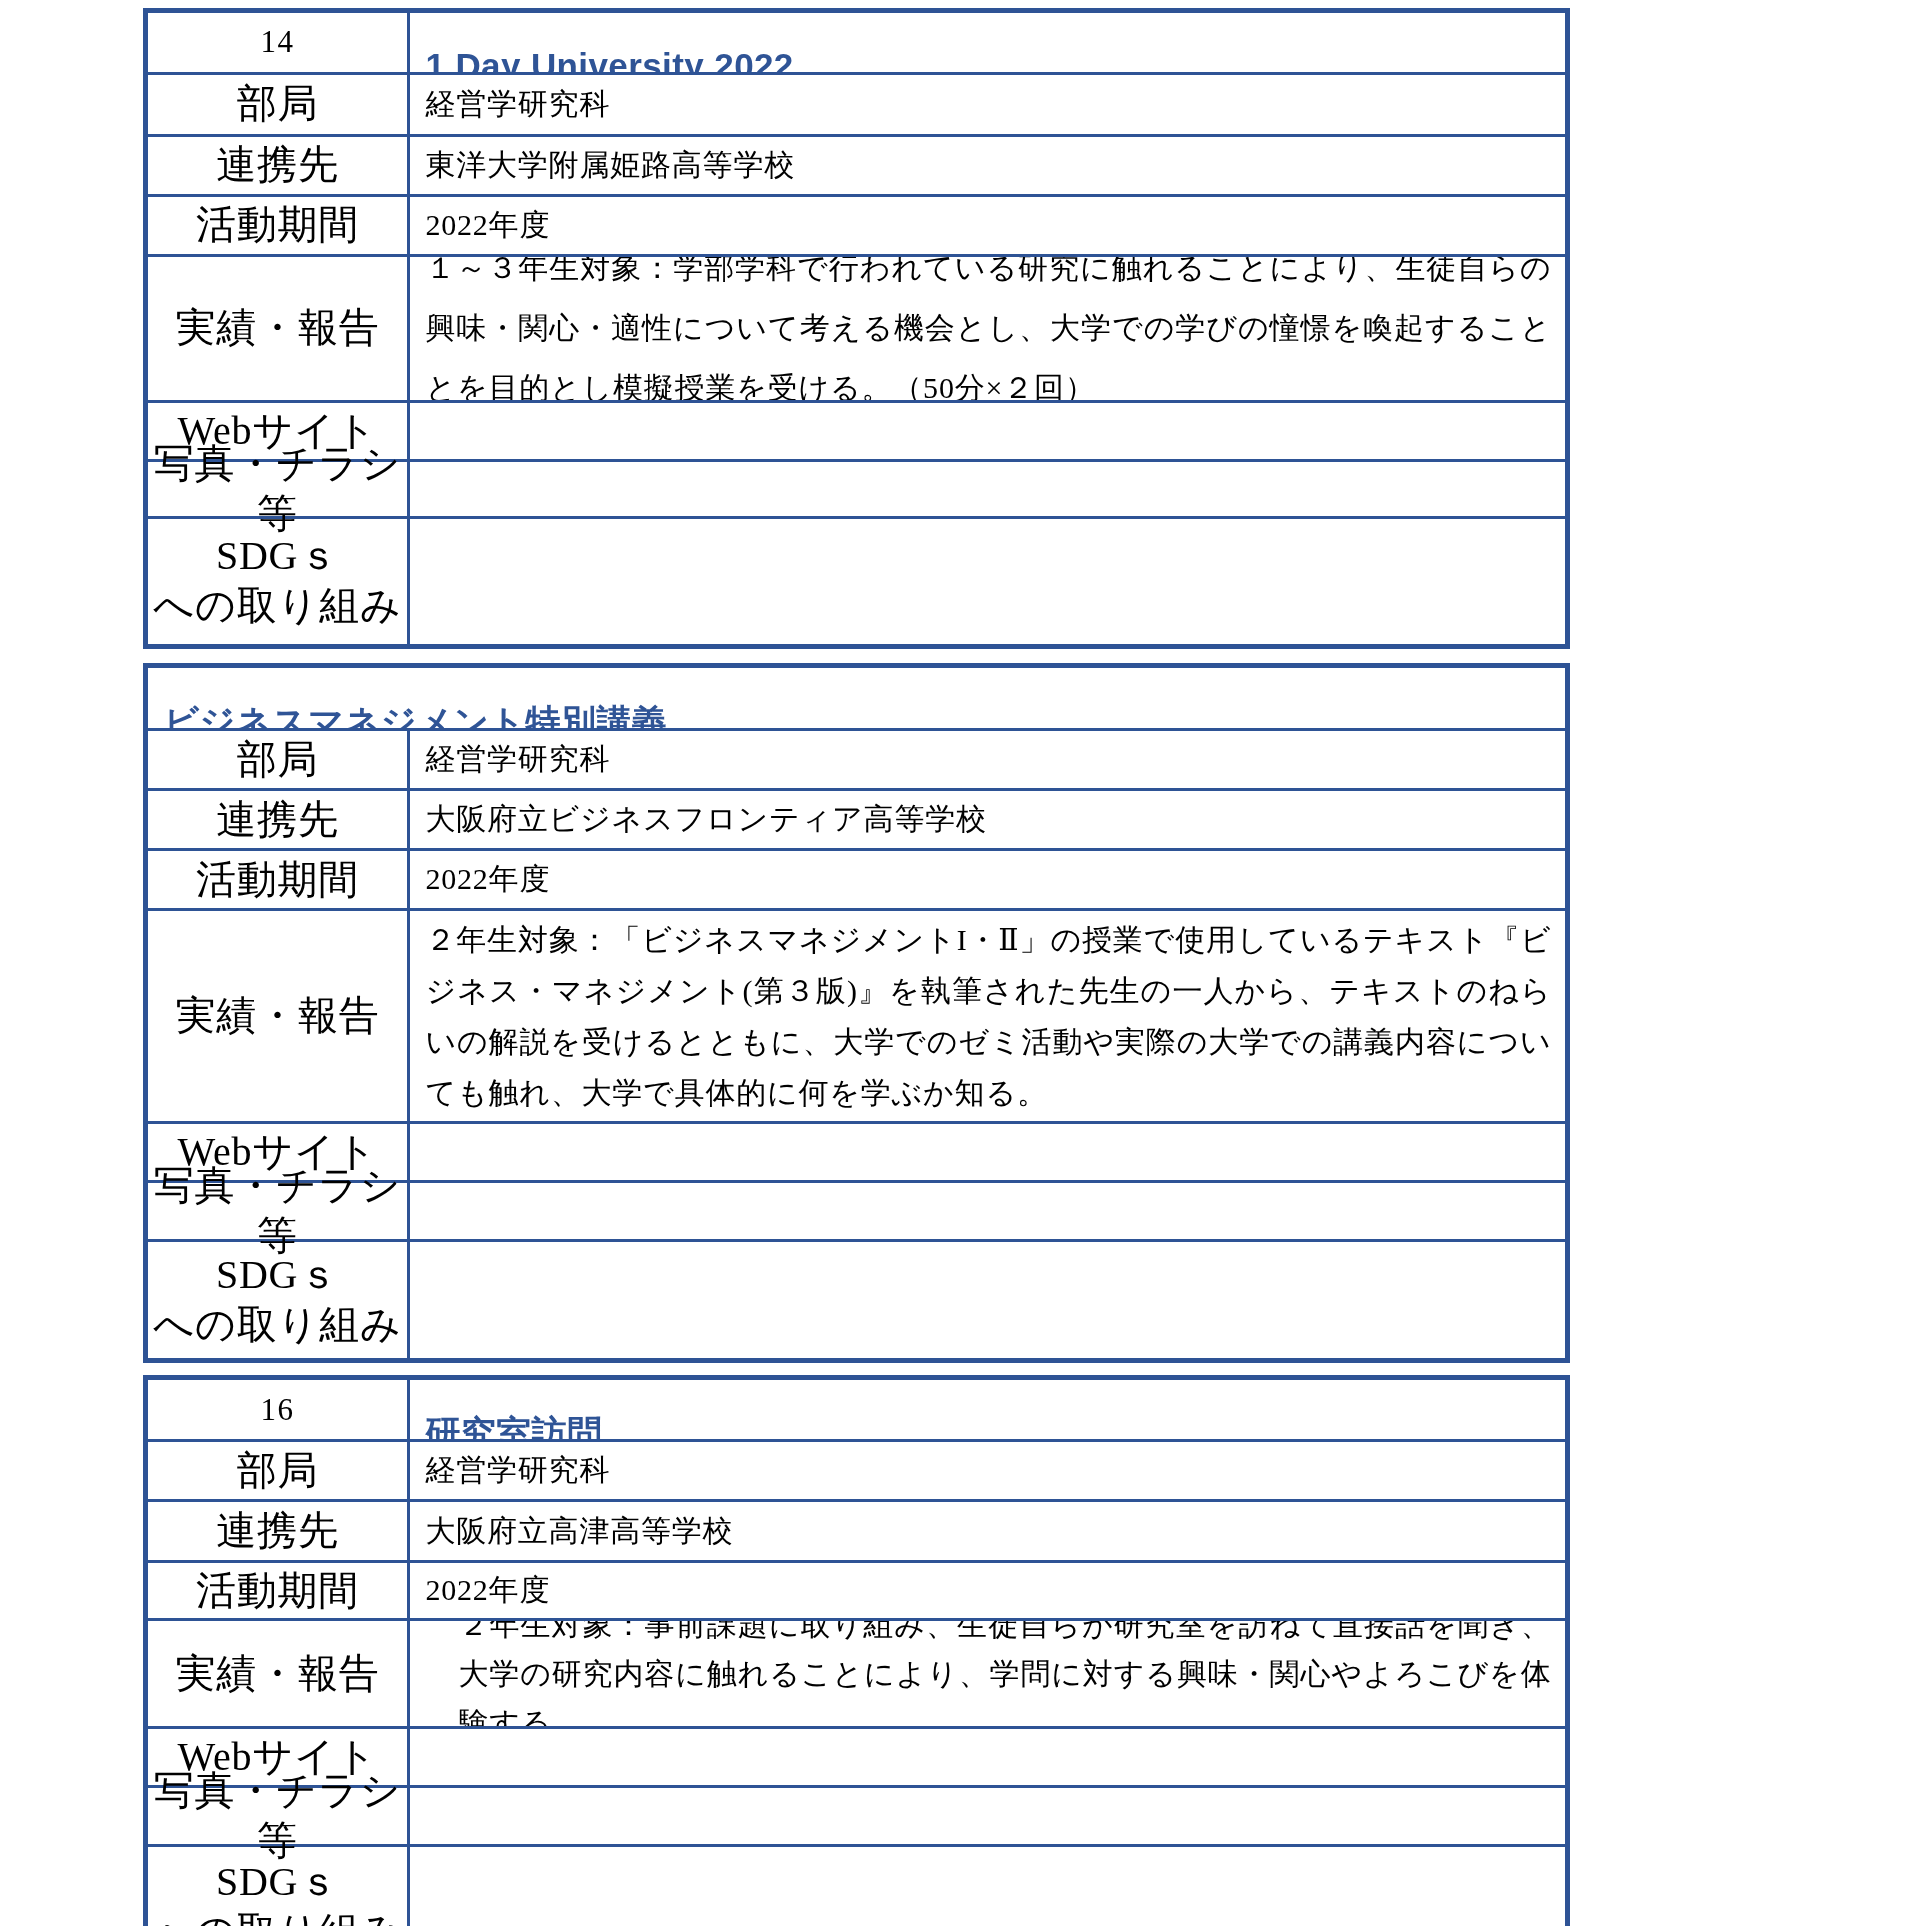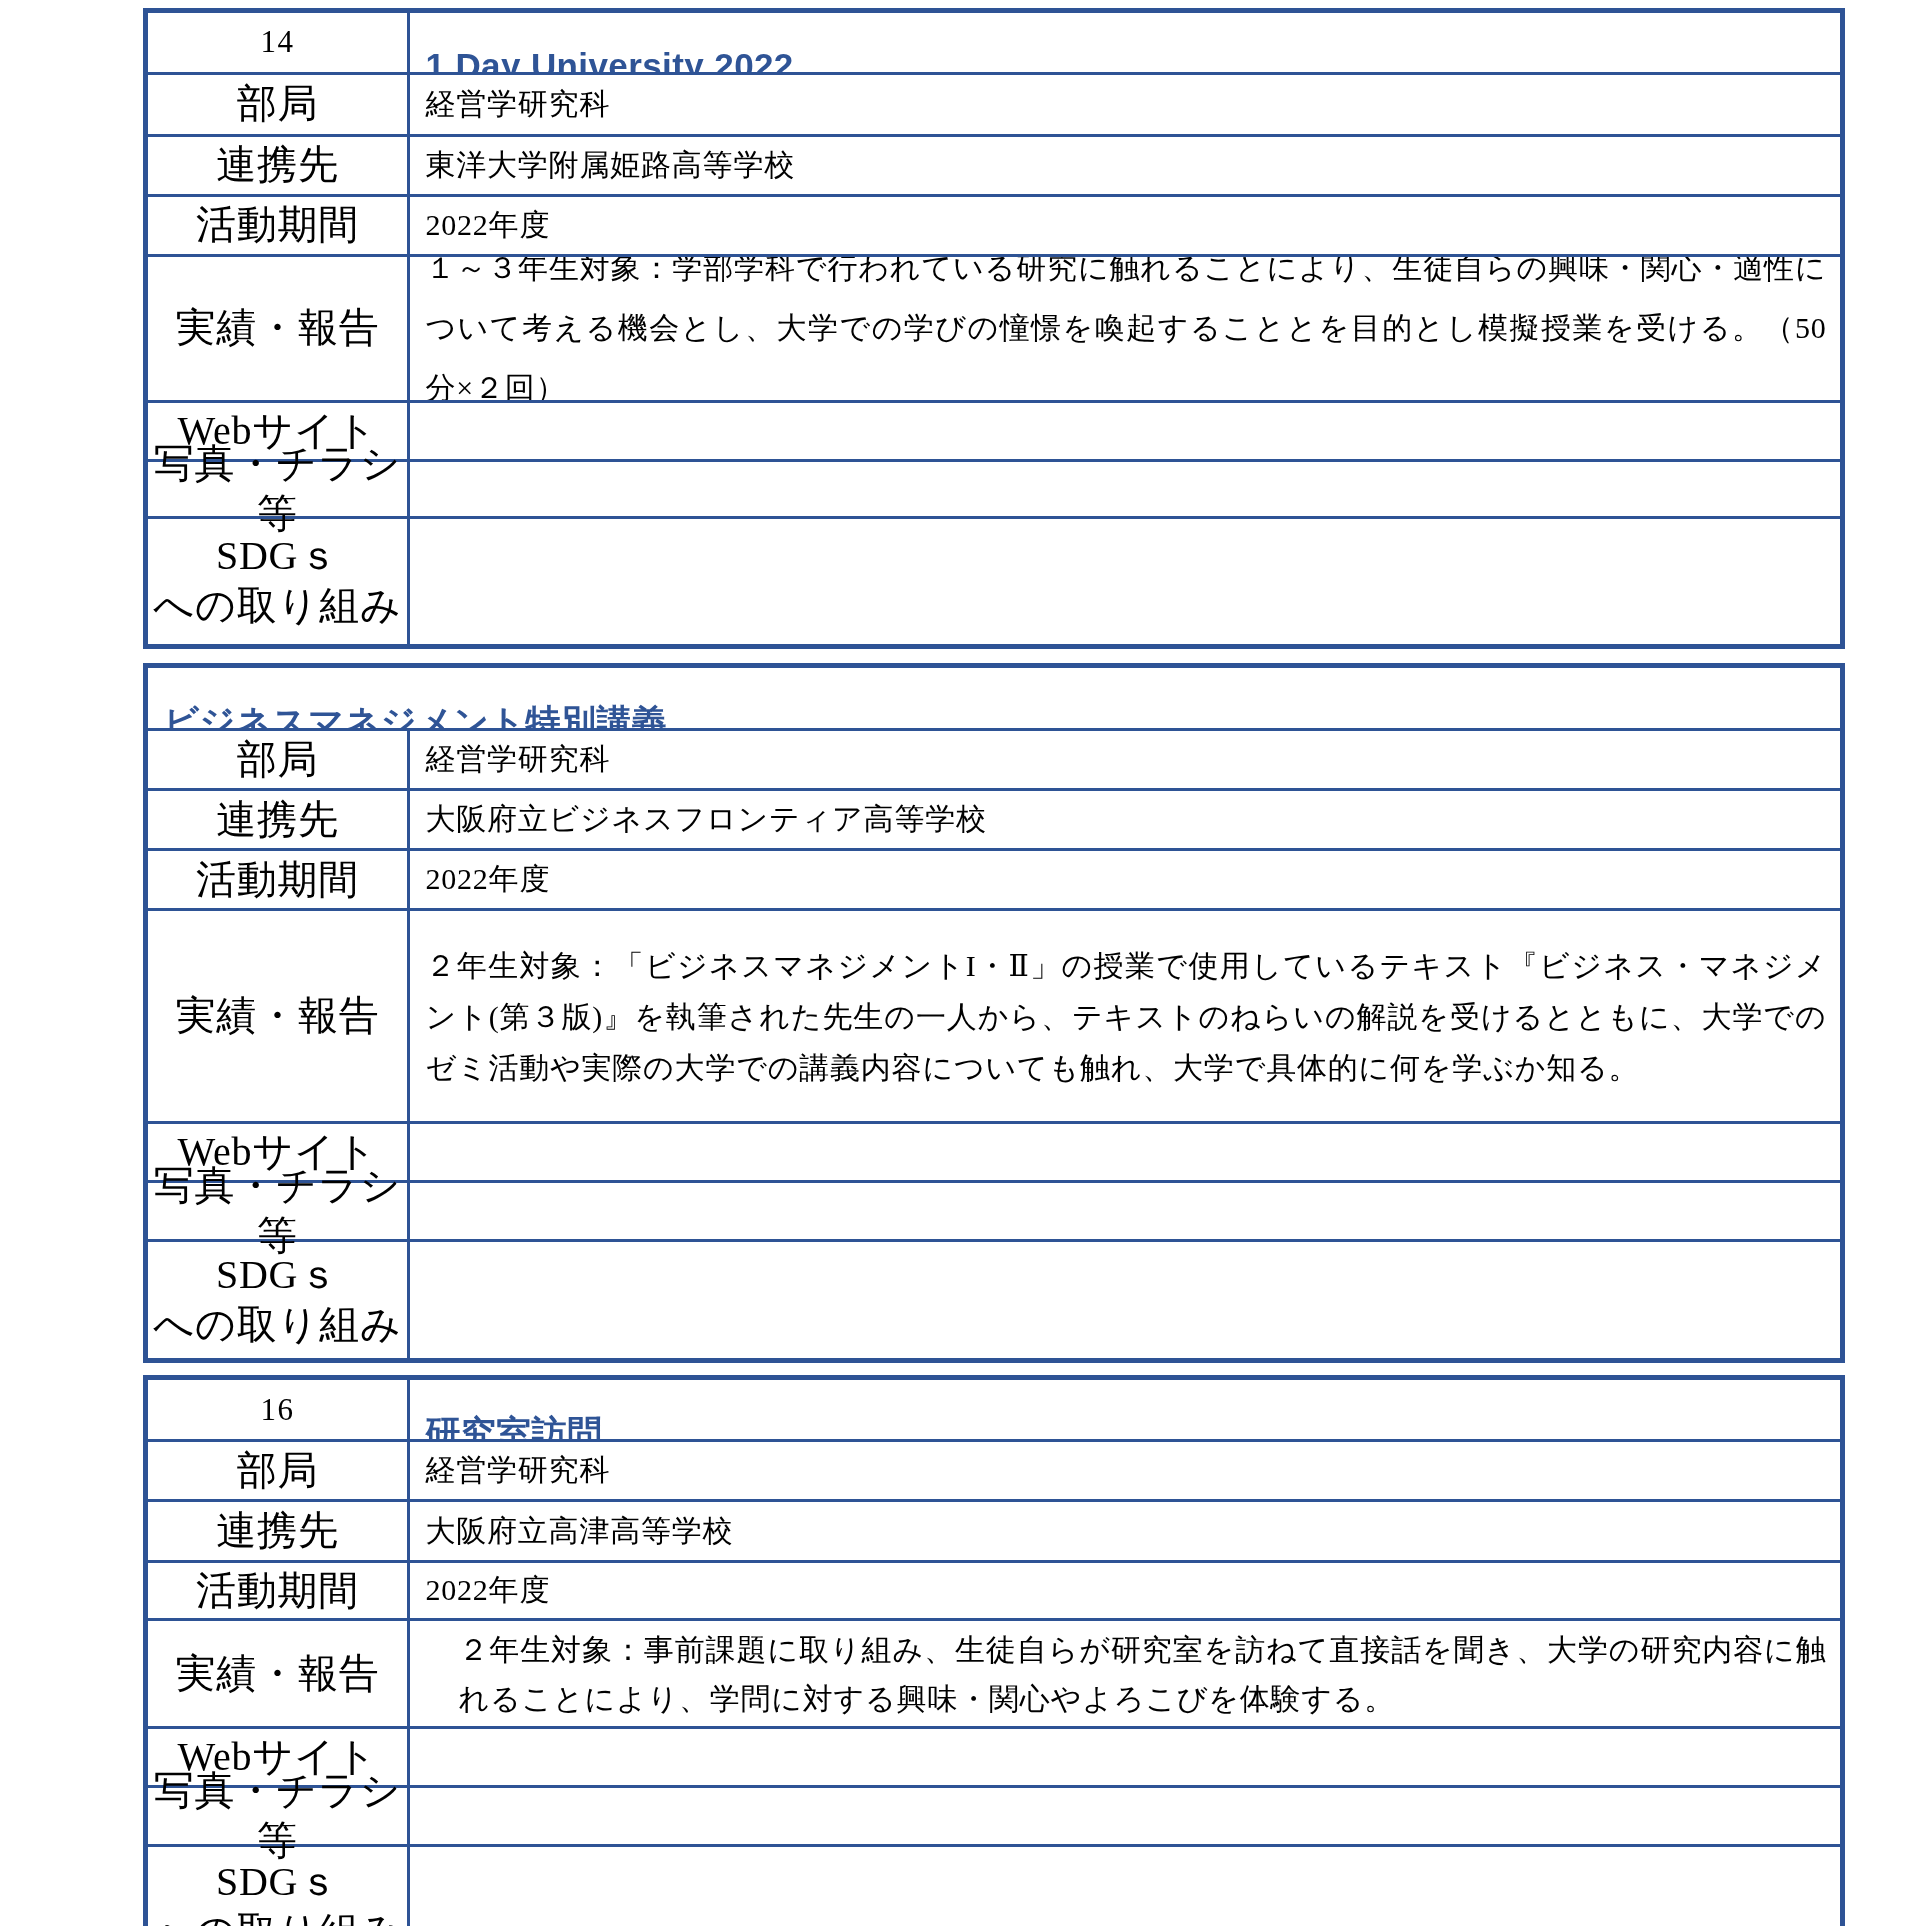--- a/index.html
+++ b/index.html
@@ -5,21 +5,21 @@
   :root { --bd: #2e5395; }
   * { box-sizing: border-box; }
   html, body { margin: 0; padding: 0; }
   body {
     width: 1911px; height: 2529px; background: #ffffff;
     font-family: "Liberation Serif", "DejaVu Serif", serif;
     color: #000000;
   }
   .page { position: relative; width: 1911px; height: 2529px; overflow: hidden; background: #ffffff; }
   .ktable {
-    position: absolute; left: 143px; width: 1702px;
+    position: absolute; left: 143px; width: 1427px;
     border: 5.8px solid var(--bd); background: #ffffff;
   }
   .t14 { top: 7.7px; }
   .t15 { top: 663px; }
   .t16 { top: 1375px; }
   .row { display: flex; }
   .row + .row { border-top: 3.9px solid var(--bd); }
   .c-label {
     flex: 0 0 262px; width: 262px;
     display: flex; align-items: center; justify-content: center;

